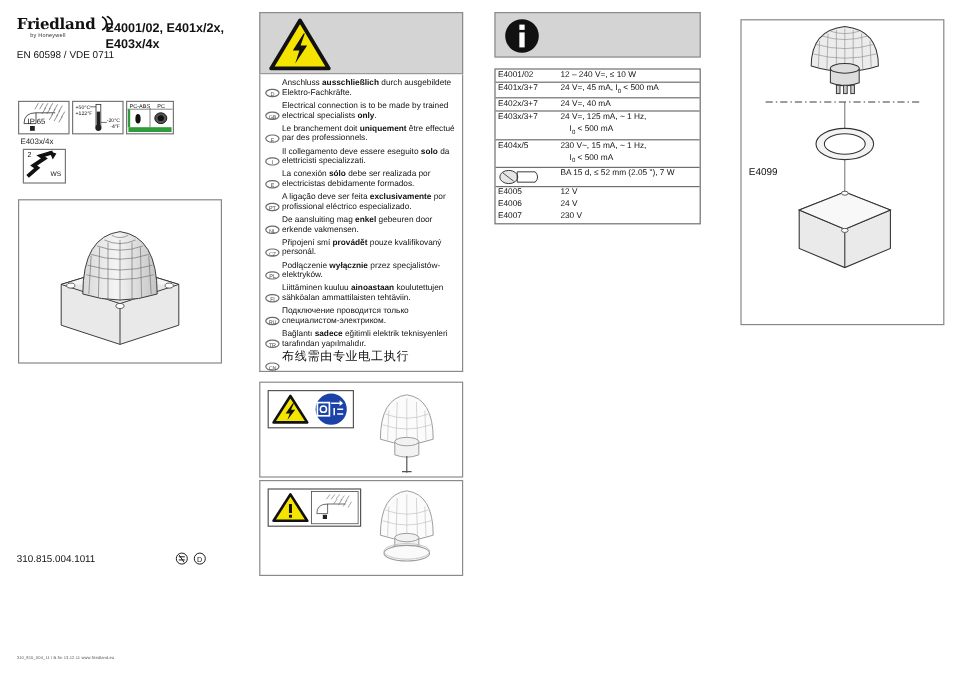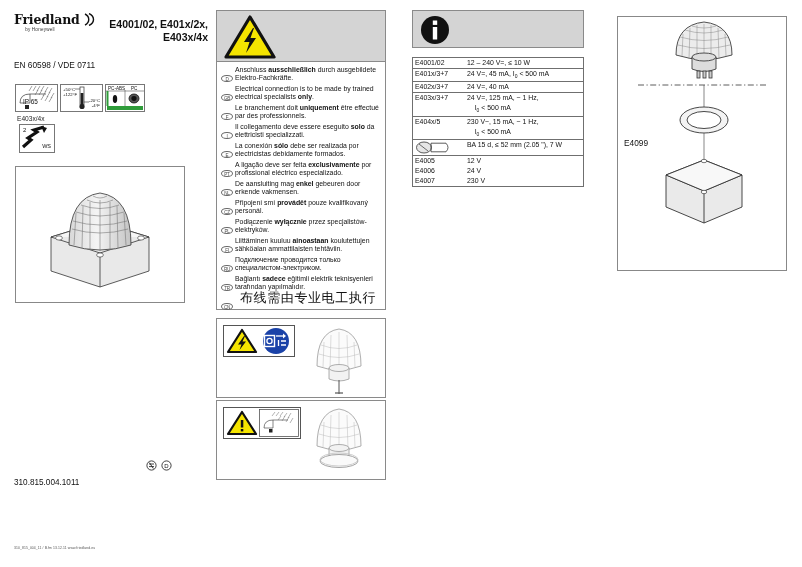--- a/index.html
+++ b/index.html
@@ -40,24 +40,23 @@
     text-align: center;
     width: 52px;
   }
   .logo-row { display: flex; align-items: flex-start; }
   .logo-arc { margin-left: 2px; margin-top: -1px; }
 
   #doc-title {
     left: 88px; top: 18px; width: 120px;
     font-size: 10.5px; font-weight: bold; line-height: 13px;
     color: #111;
-    text-align: right;
   }
   #standard-line {
-    left: 14px; top: 60px;
+    left: 14px; top: 40px;
     font-size: 8.3px; color: #111;
   }
 
   
   .picto {
     border: 1px solid #777;
     background: #fff;
     box-sizing: border-box;
     position: absolute;
     overflow: hidden;
@@ -93,21 +92,21 @@
     position: absolute; right: 3px; bottom: 3px; font-size: 5.5px; color: #111;
   }
 
   
   #product-box {
     left: 15px; top: 166px; width: 170px; height: 137px;
     border: 1px solid #888; background: #fff; box-sizing: border-box;
   }
 
   
-  #order-code { left: 14px; top: 478px; font-size: 8.2px; color: #111; }
+  #order-code { left: 14px; top: 461px; font-size: 8.2px; color: #111; }
   #cert-marks { left: 146px; top: 460px; font-size: 8.5px; color: #111; letter-spacing: 3px;}
   #company-block {
     left: 14px; top: 478px; font-size: 8.1px; line-height: 10.6px; color: #111;
   }
   #tiny-line {
     left: 14px; top: 546px; font-size: 3.4px; color: #555; letter-spacing: 0.1px;
   }
   .panel {
     border: 1px solid #8a8a8a;
     box-sizing: border-box;
@@ -143,21 +142,21 @@
     box-sizing: border-box;
     letter-spacing: -0.2px;
   }
   .lang-text {
     font-size: 6.9px;
     line-height: 8.45px;
     color: #111;
     flex: 1 1 auto;
   }
   .lang-text b { font-weight: bold; }
-  .lang-cn { font-size: 13px; letter-spacing: 0.6px; text-align: center; }
+  .lang-cn { font-size: 10px; letter-spacing: 0.6px; }
 
   #panel-a { left: 216px; top: 318px; width: 170px; height: 80px; }
   #panel-b { left: 216px; top: 400px; width: 170px; height: 80px; }
 
   .mini-icons {
     position: absolute; left: 6px; top: 6px;
     display: flex; align-items: center;
     border: 1px solid #555; background: #fff; padding: 1px;
   }
 

